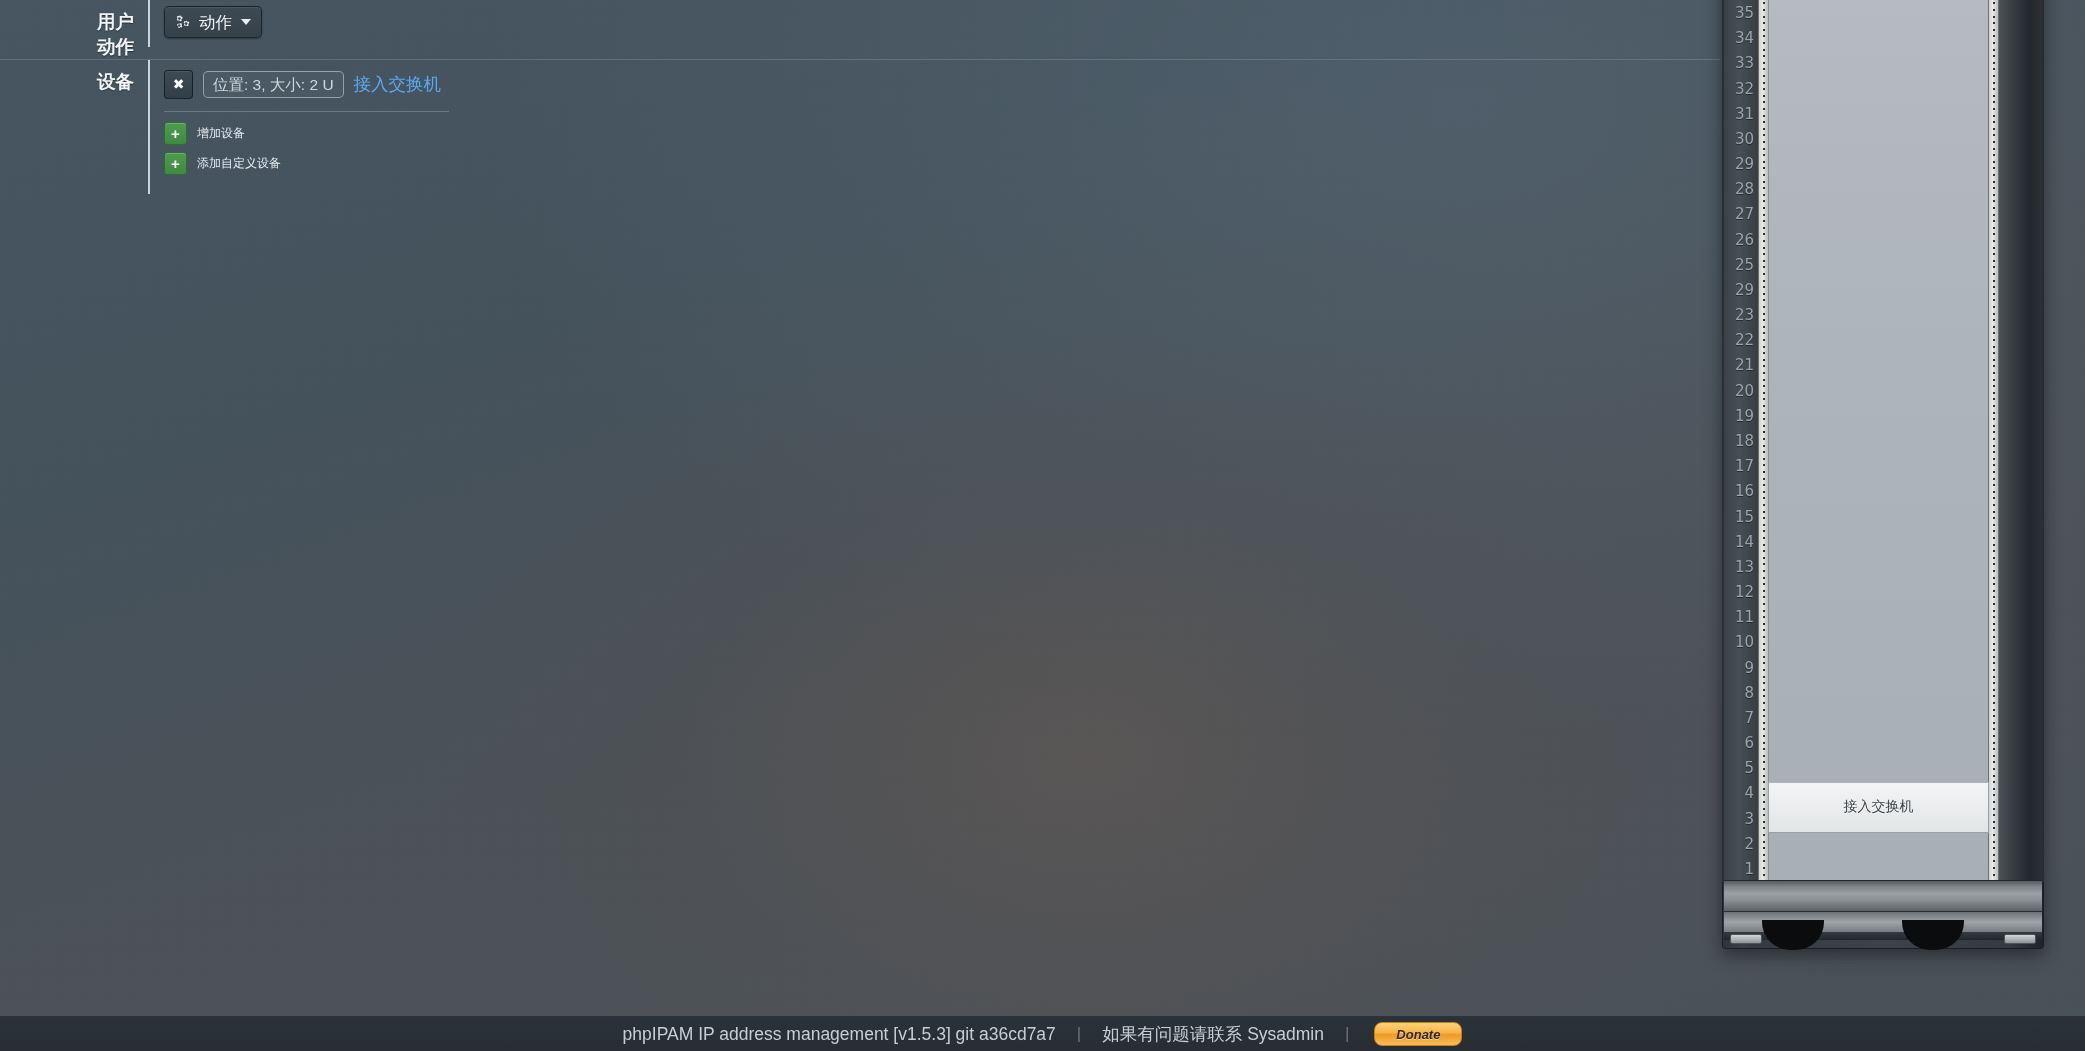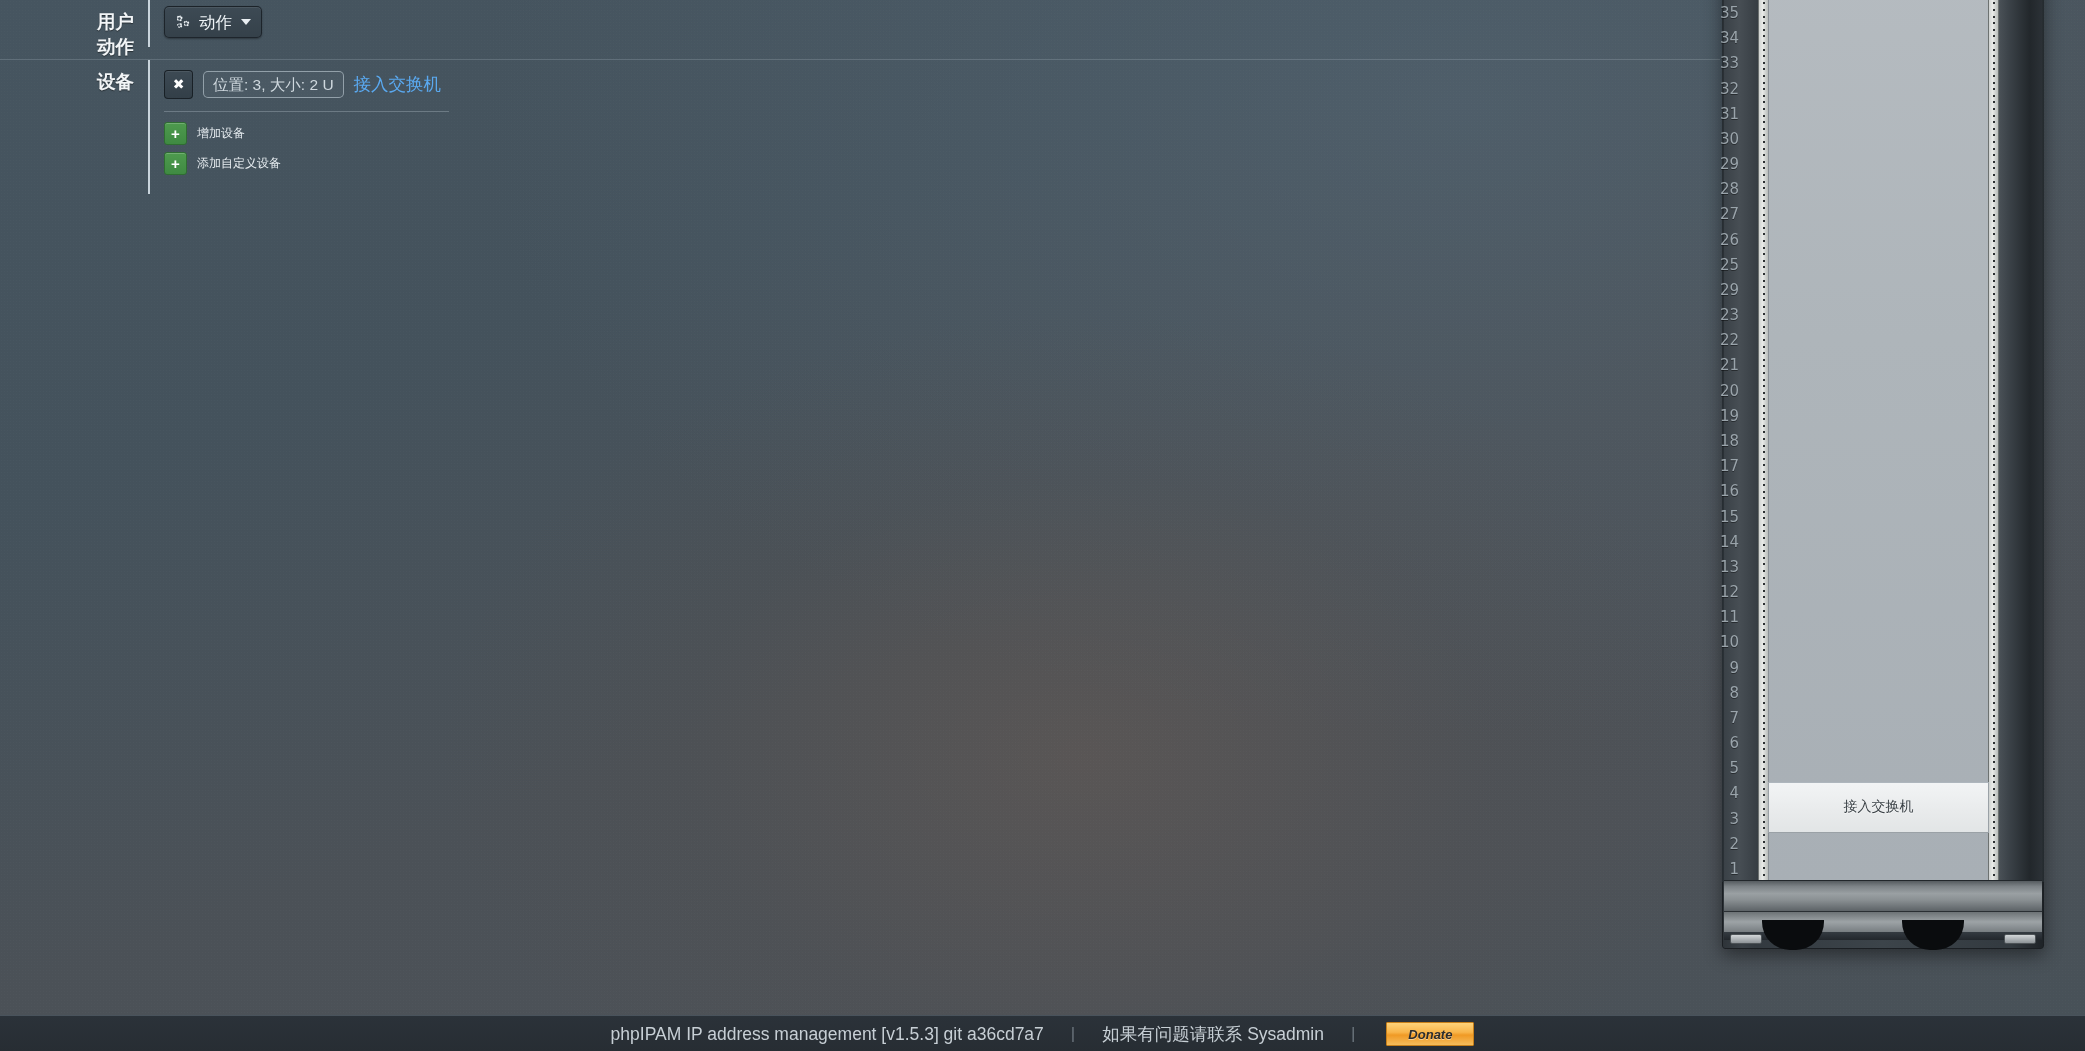--- a/index.html
+++ b/index.html
@@ -82,21 +82,21 @@
     box-shadow:0 6px 18px rgba(0,0,0,.45);
   }
   
   .rack-nums{
     position:absolute;left:1px;top:1px;width:34px;bottom:66px;
     background:linear-gradient(90deg,#3a4147,#474e54 45%,#363d43);
     border-right:1px solid #232a2f;
     display:flex;flex-direction:column-reverse;
   }
   .rnum{flex:1 1 0;display:flex;align-items:center;justify-content:flex-end;
-        padding-right:19px;color:#9aa4ab;font-size:15px;line-height:1;
+        padding-right:4px;color:#9aa4ab;font-size:15px;line-height:1;
         font-family:"DejaVu Sans",sans-serif;text-shadow:0 1px 0 rgba(0,0,0,.4);}
   
   .rail{position:absolute;top:1px;bottom:66px;width:9px;
         background:linear-gradient(90deg,#cfd2d1,#e8eae7 40%,#b9bdbb);
         border-left:1px solid #6d7271;border-right:1px solid #6d7271;}
   .rail.left{left:35px;}
   .rail.right{right:44px;}
   .rail-holes{position:absolute;inset:0;
     background-image:repeating-linear-gradient(to bottom, #2b2f31 0 2px, rgba(0,0,0,0) 2px 6.6px);
     background-position:center;background-size:2px 100%;background-repeat:repeat-y;
@@ -141,28 +141,28 @@
   .rack-post{position:absolute;top:1px;bottom:66px;width:18px;
     background:linear-gradient(90deg,#262c31,#3a4147 45%,#242a2e);}
   .rack-post.pl{left:-1px;}
   .rack-post.pr{right:-1px;}
 
   
   #footer{
     position:absolute;left:0;right:0;top:1015px;height:36px;
     background:linear-gradient(180deg,#2b3239 0%,#272d33 100%);
     border-top:1px solid #49535c;
-    display:flex;align-items:center;justify-content:center;gap:11px;
+    display:flex;align-items:center;justify-content:center;gap:5px;
   }
   .ftxt{color:#c7cfd5;font-size:17.5px;white-space:nowrap;}
   .fsep{color:#6b757d;margin:0 16px;font-size:17px;}
   .flink{color:#c7cfd5;text-decoration:none;}
   .donate{
     display:inline-flex;align-items:center;justify-content:center;
-    width:86px;height:22px;border-radius:1px;
+    width:86px;height:22px;border-radius:8px;
     background:linear-gradient(180deg,#fdd27a 0%,#f8b54a 42%,#f09a25 55%,#f6bd5c 100%);
     border:1px solid #c8801a;
     color:#2c2c2c;font-size:13px;font-style:italic;font-weight:bold;
     text-shadow:0 1px 0 rgba(255,255,255,.45);cursor:pointer;margin-left:4px;
   }
 </style>
 </head>
 <body>
 
 <div id="bg"></div>

